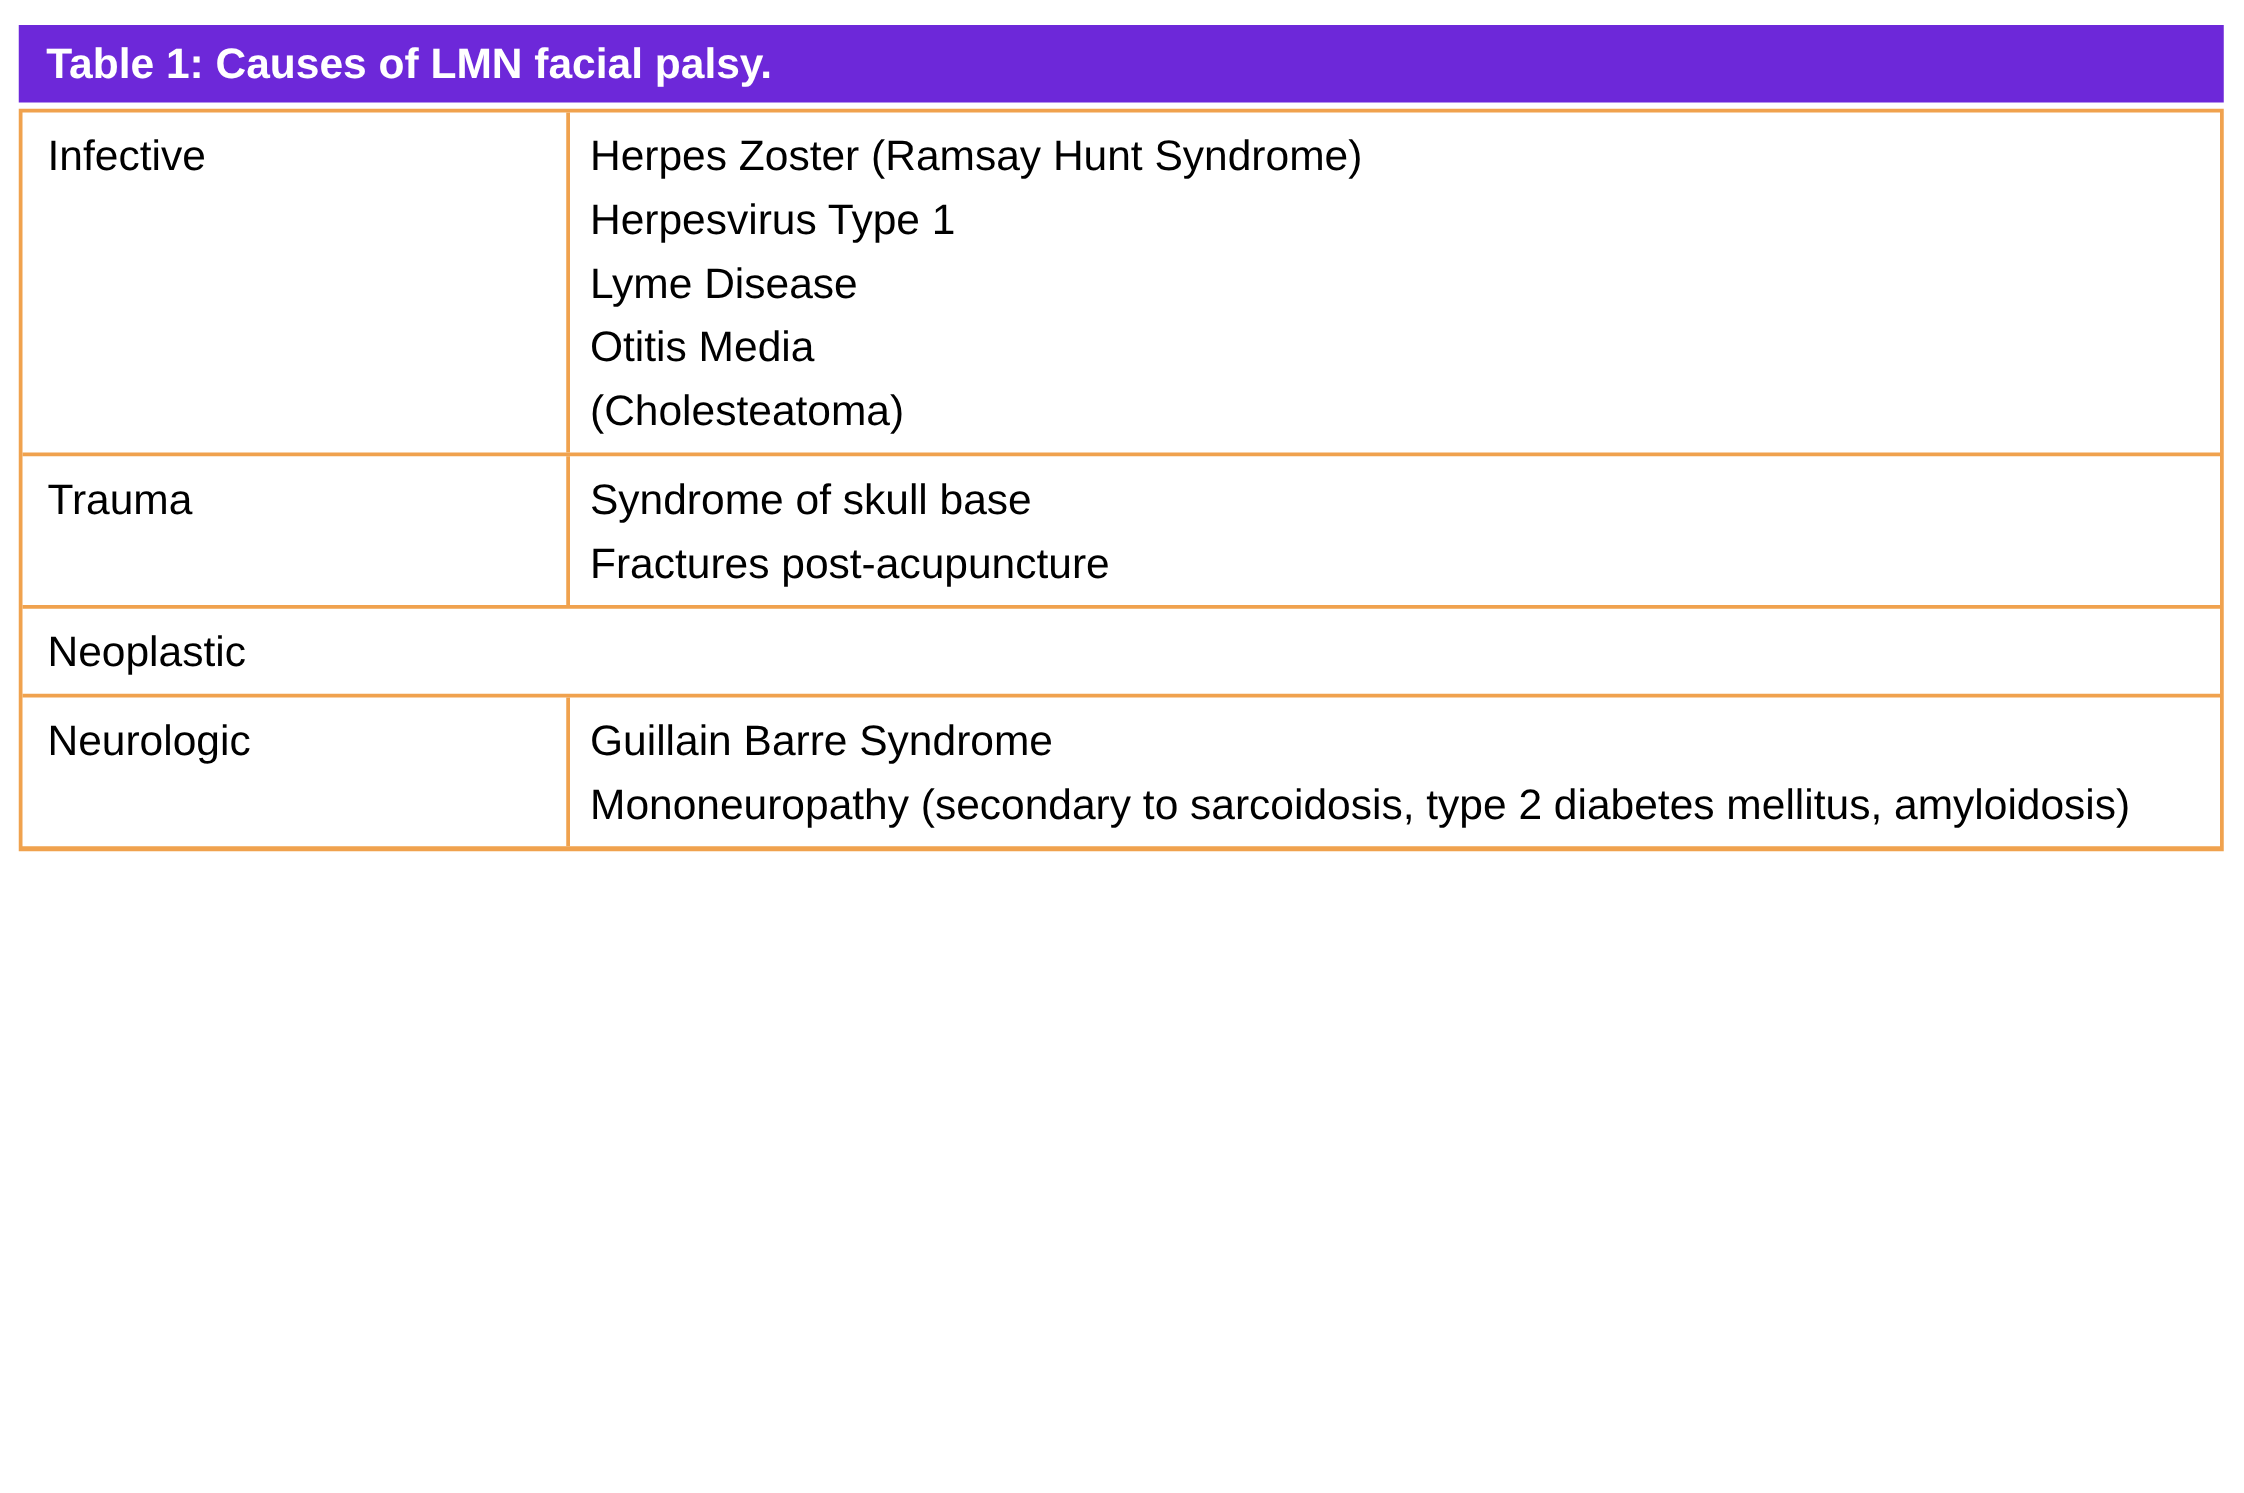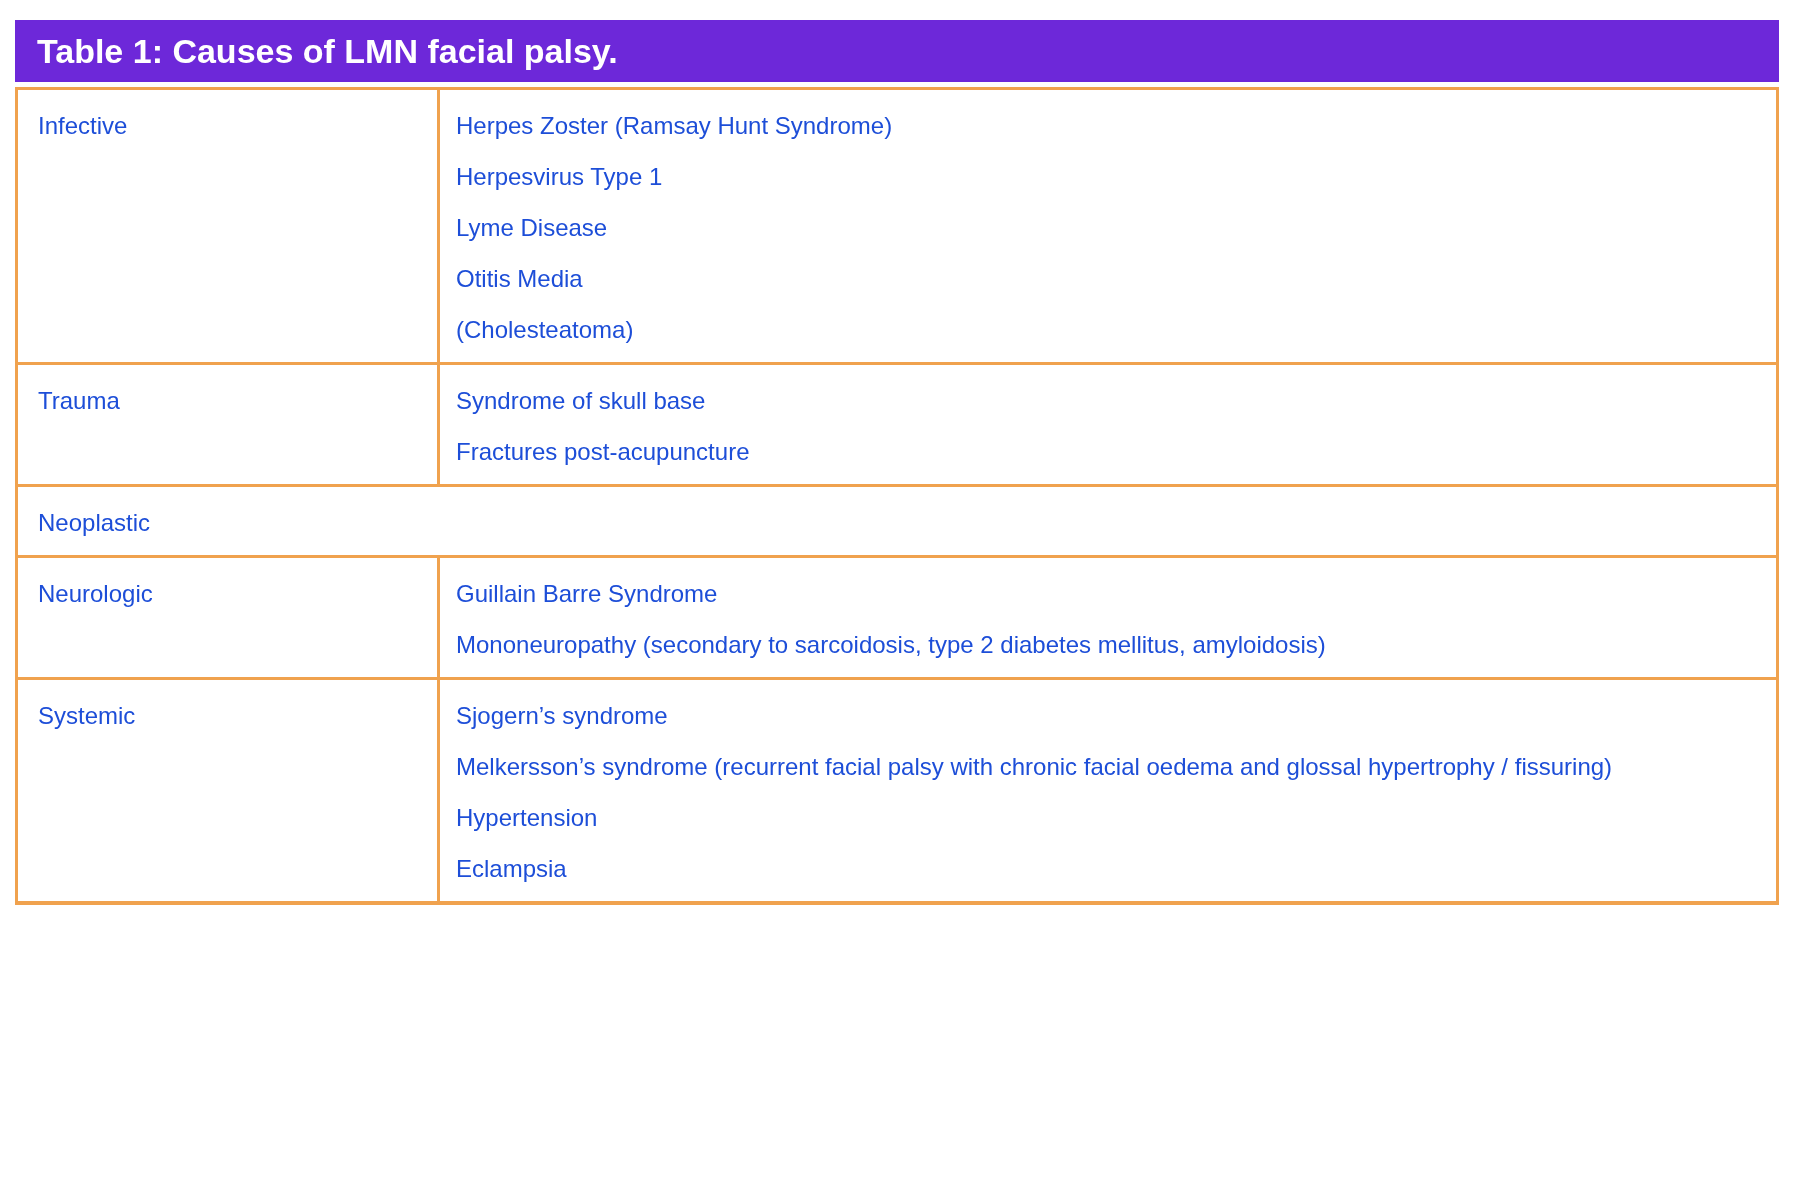--- a/index.html
+++ b/index.html
@@ -36,28 +36,29 @@
     border-bottom-width: 4px;
     background: #ffffff;
   }
   .t-row {
     display: grid;
     grid-template-columns: 419px 1fr;
     border-top: 3px solid #F0A24E;
   }
   .t-row:first-child { border-top: none; }
   .cell {
-    font-size: 24px;
+    font-size: 34px;
     line-height: 51px;
-    color: #1d4ed8;
+    color: #000000;
     padding: 10px 12px 7px 20px;
   }
   .causes-cell {
     border-left: 3px solid #F0A24E;
     padding: 10px 24px 7px 16px;
+    margin-left: 16px;
   }
   .cause-line { display: block; }
 </style>
 </head>
 <body>
 
 <div class="table-wrap">
   <div class="table-header">
     <span class="table-title">Table 1: Causes of LMN facial palsy.</span>
   </div>
@@ -87,23 +88,14 @@
 
   <div class="t-row">
     <div class="cell category-cell">Neurologic</div>
     <div class="cell causes-cell">
           <div class="cause-line">Guillain Barre Syndrome</div>
           <div class="cause-line">Mononeuropathy (secondary to sarcoidosis, type 2 diabetes mellitus, amyloidosis)</div>
         </div>
   </div>
 
 
-  <div class="t-row">
-    <div class="cell category-cell">Systemic</div>
-    <div class="cell causes-cell">
-          <div class="cause-line">Sjogern’s syndrome</div>
-          <div class="cause-line">Melkersson’s syndrome (recurrent facial palsy with chronic facial oedema and glossal hypertrophy / fissuring)</div>
-          <div class="cause-line">Hypertension</div>
-          <div class="cause-line">Eclampsia</div>
-        </div>
-  </div>
 </div>
 </div>
 
 </body></html>

